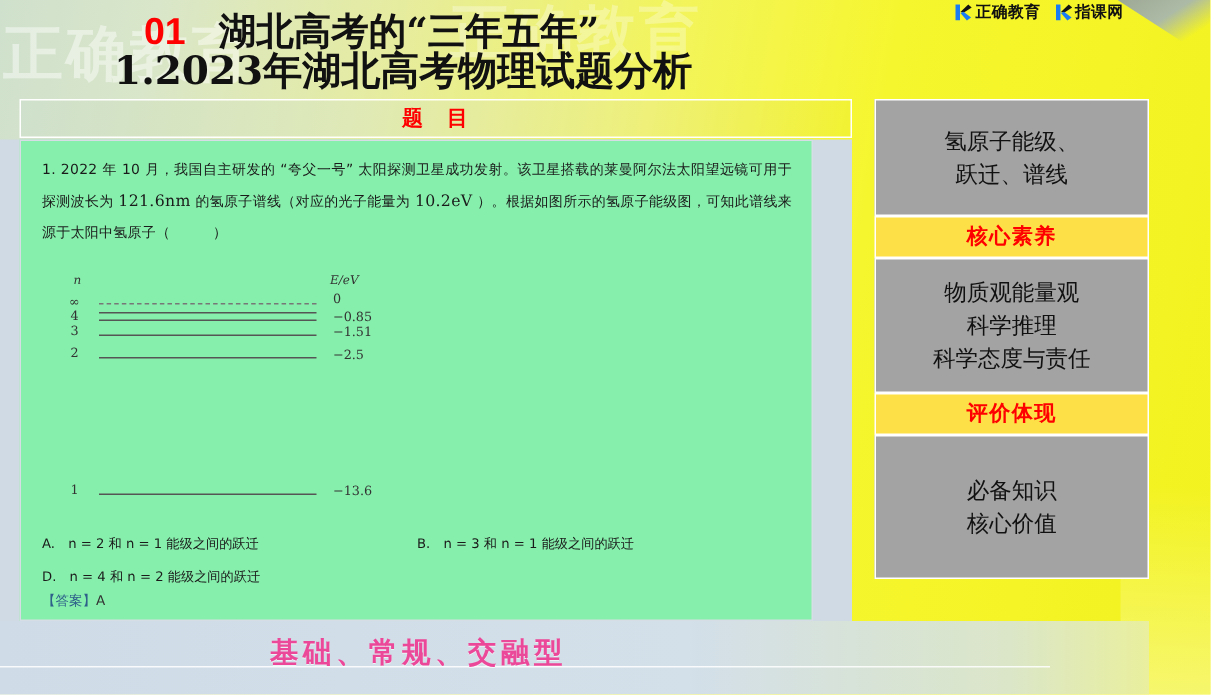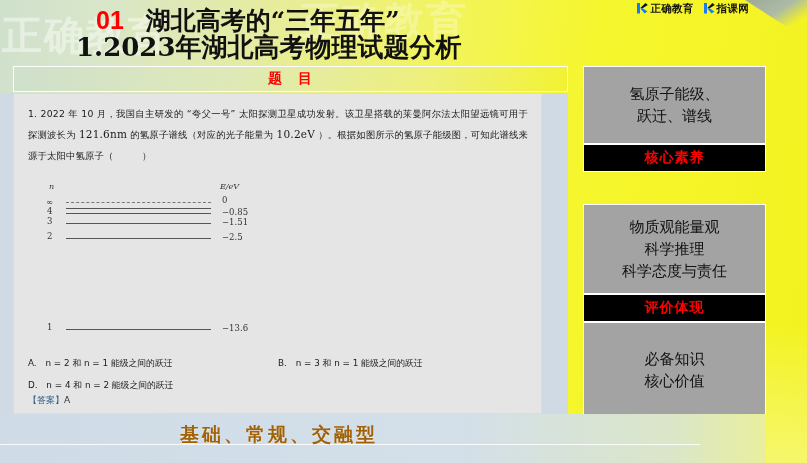--- a/index.html
+++ b/index.html
@@ -70,21 +70,21 @@
     height:26px;border:1px solid #fff;box-sizing:border-box;
     display:flex;align-items:center;justify-content:center;
     font-weight:bold;color:#ff0000;font-size:14px;letter-spacing:1px;
     font-family:"DejaVu Serif","Liberation Serif",serif;
   }
   .head-left{background:linear-gradient(100deg,#cfe0cc 0%,#dfe9b7 40%,#eef07a 75%,#f2f232 100%);}
   .head-right{background:#ffff00;}
 
   .paper{
     position:absolute;left:13px;top:93px;width:529px;height:321px;
-    background:#e5e5e5;border:1px solid #d6dde5;box-sizing:border-box;
+    background:#86efac;border:1px solid #d6dde5;box-sizing:border-box;
     overflow:hidden;
   }
   .paper-side{
     position:absolute;left:542px;top:93px;width:26px;height:321px;
     background:#cfdae4;
   }
   .paper-left-edge{
     position:absolute;left:0px;top:93px;width:13px;height:321px;
     background:#cfdae4;
   }
@@ -118,31 +118,31 @@
     font-family:"DejaVu Sans","Liberation Sans",sans-serif;}
   .answer .ans-val{color:#333;}
 
   
   .rt-cell{
     border:1px solid #fff;box-sizing:border-box;
     display:flex;flex-direction:column;align-items:center;justify-content:center;
     text-align:center;font-family:"DejaVu Serif","Liberation Serif",serif;
   }
   .rt-body{background:#a3a3a3;color:#111;font-size:15px;line-height:22px;}
-  .rt-sub{background:#000000;color:#ff0000;font-weight:bold;font-size:14px;
+  .rt-sub{background:#fde047;color:#ff0000;font-weight:bold;font-size:14px;
     letter-spacing:1px;height:28px;}
 
   
   .banner{
     position:absolute;left:0;top:414px;width:766px;height:49px;
     background:linear-gradient(to right,#cfdce7 0%,#d3dfe9 60%,#dbe6c8 88%,#e9ef9d 100%);
   }
   .banner-text{
     position:absolute;left:180px;top:422px;
-    font-size:19px;font-weight:bold;color:#a16207;letter-spacing:3px;
+    font-size:19px;font-weight:bold;color:#ec4899;letter-spacing:3px;
     font-family:"DejaVu Serif","Liberation Serif",serif;
     text-shadow:0 1px 0 rgba(255,255,255,.6);
   }
   .banner-rule{
     position:absolute;left:0;top:444px;width:700px;height:1px;background:#ffffff;opacity:.85;
   }
 </style>
 </head>
 <body>
 
@@ -187,21 +187,21 @@
 </div>
 <div class="col-right">
   <div id="right-rows">
       <div class="rt-cell rt-body" style="height: 78px;">
         <div>氢原子能级、</div>
         <div>跃迁、谱线</div>
       </div>
       <div class="rt-cell rt-sub" style="height: 28px;">
         <div>核心素养</div>
       </div>
-      <div class="rt-cell rt-body" style="height: 90px; margin-top: 32px;">
+      <div class="rt-cell rt-body" style="height: 90px;">
         <div>物质观能量观</div>
         <div>科学推理</div>
         <div>科学态度与责任</div>
       </div>
       <div class="rt-cell rt-sub" style="height: 28px;">
         <div>评价体现</div>
       </div>
       <div class="rt-cell rt-body" style="height: 96px;">
         <div>必备知识</div>
         <div>核心价值</div>

